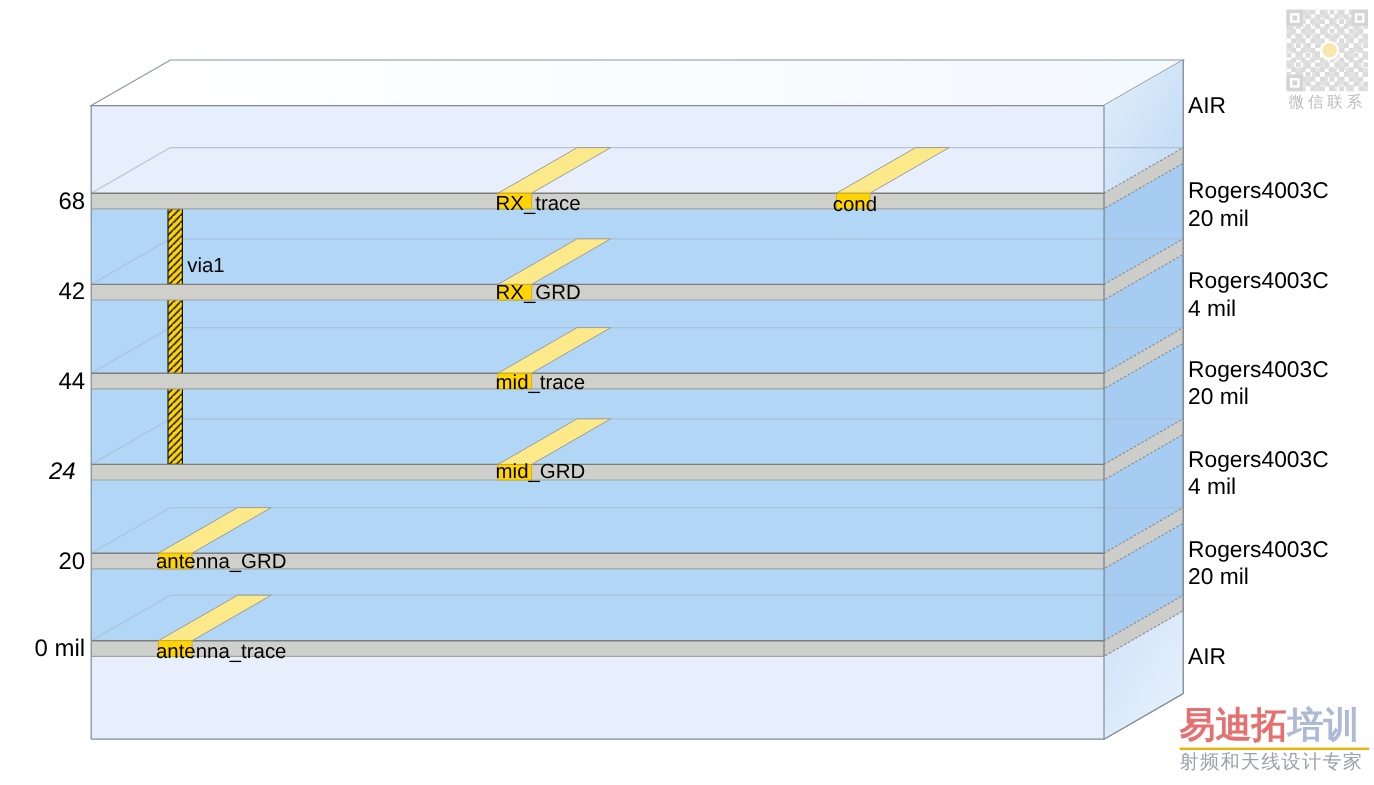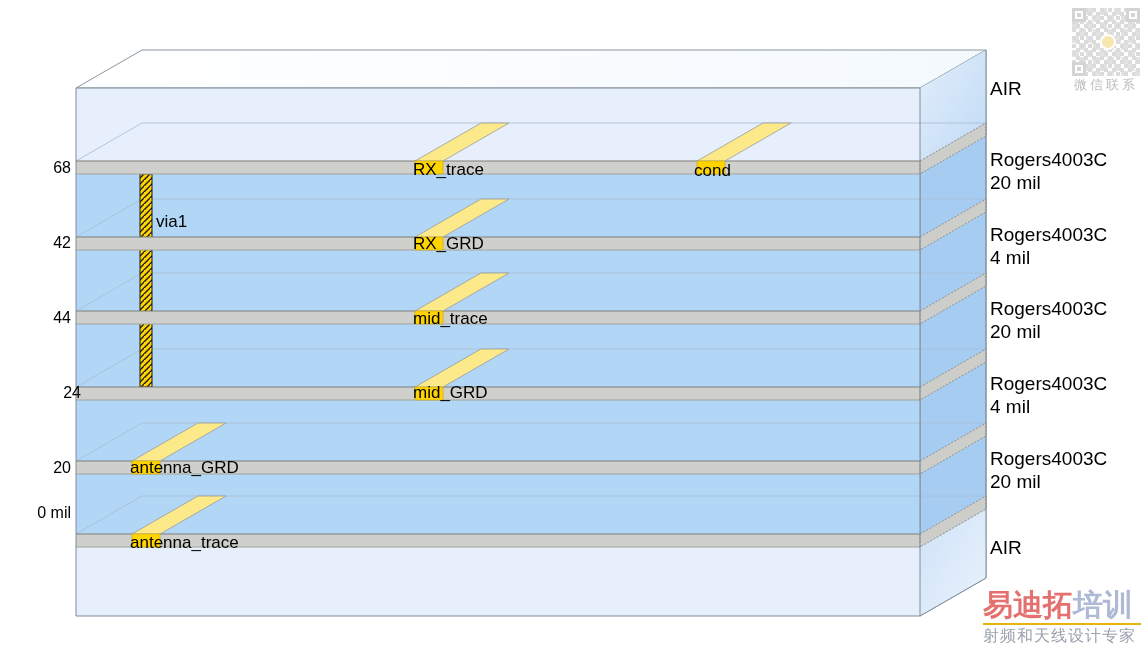--- a/index.html
+++ b/index.html
@@ -1,21 +1,21 @@
 <!DOCTYPE html>
 <html><head>
 <meta charset="utf-8">
 <style>
   html,body{margin:0;padding:0;background:#ffffff;}
   body{width:1145px;height:654px;position:relative;overflow:hidden;
        font-family:"Liberation Sans","DejaVu Sans",sans-serif;-webkit-font-smoothing:antialiased;}
   .stage{position:absolute;left:0;top:0;width:1145px;height:654px;}
   svg.scene{position:absolute;left:0;top:0;}
   .lbl{position:absolute;color:#000;font-size:17px;line-height:20px;white-space:nowrap;margin-top:24px;}
-  .zlbl{position:absolute;color:#000;font-size:16px;line-height:24px;width:62px;text-align:right;white-space:nowrap;}
+  .zlbl{position:absolute;color:#000;font-size:20px;line-height:24px;width:62px;text-align:right;white-space:nowrap;}
   .rlbl{position:absolute;left:990px;color:#000;font-size:19px;line-height:23px;white-space:nowrap;}
   .rlbl span{display:block;}
   
   .qr{position:absolute;left:1072px;top:8px;width:68px;height:68px;opacity:.5;
       background-image:
         repeating-conic-gradient(#b9b9b9 0% 25%, transparent 0% 50%),
         repeating-conic-gradient(transparent 0% 25%, #c6c6c6 0% 50%);
       background-size:8px 8px,14px 14px;}
   .finder{position:absolute;width:14px;height:14px;border:3px solid #ababab;background:#fff;box-sizing:border-box;}
   .finder i{display:block;width:4px;height:4px;background:#ababab;margin:2px auto;}
@@ -169,23 +169,23 @@
     <line x1="76" y1="616" x2="920" y2="616"></line>
     <line x1="920" y1="88" x2="920" y2="616"></line>
     <line x1="920" y1="616" x2="986" y2="578"></line>
     <line x1="986" y1="50" x2="986" y2="578"></line>
   </g>
 </svg>
 
 <div class="zlbl" style="left:9px;top:156px;">68</div>
 <div class="zlbl" style="left:9px;top:231px;">42</div>
 <div class="zlbl" style="left:9px;top:306px;">44</div>
-<div class="zlbl" style="left:19px;top:381px;">24</div>
+<div class="zlbl" style="left:1px;top:381px;font-style:italic;">24</div>
 <div class="zlbl" style="left:9px;top:456px;">20</div>
-<div class="zlbl" style="left:9px;top:501px;">0 mil</div>
+<div class="zlbl" style="left:9px;top:529px;">0 mil</div>
 
 <div class="rlbl" style="top:77px;">
       <span>AIR</span>
     </div>
 <div class="rlbl" style="top:148px;">
       <span>Rogers4003C</span>
       <span>20 mil</span>
     </div>
 <div class="rlbl" style="top:223px;">
       <span>Rogers4003C</span>

